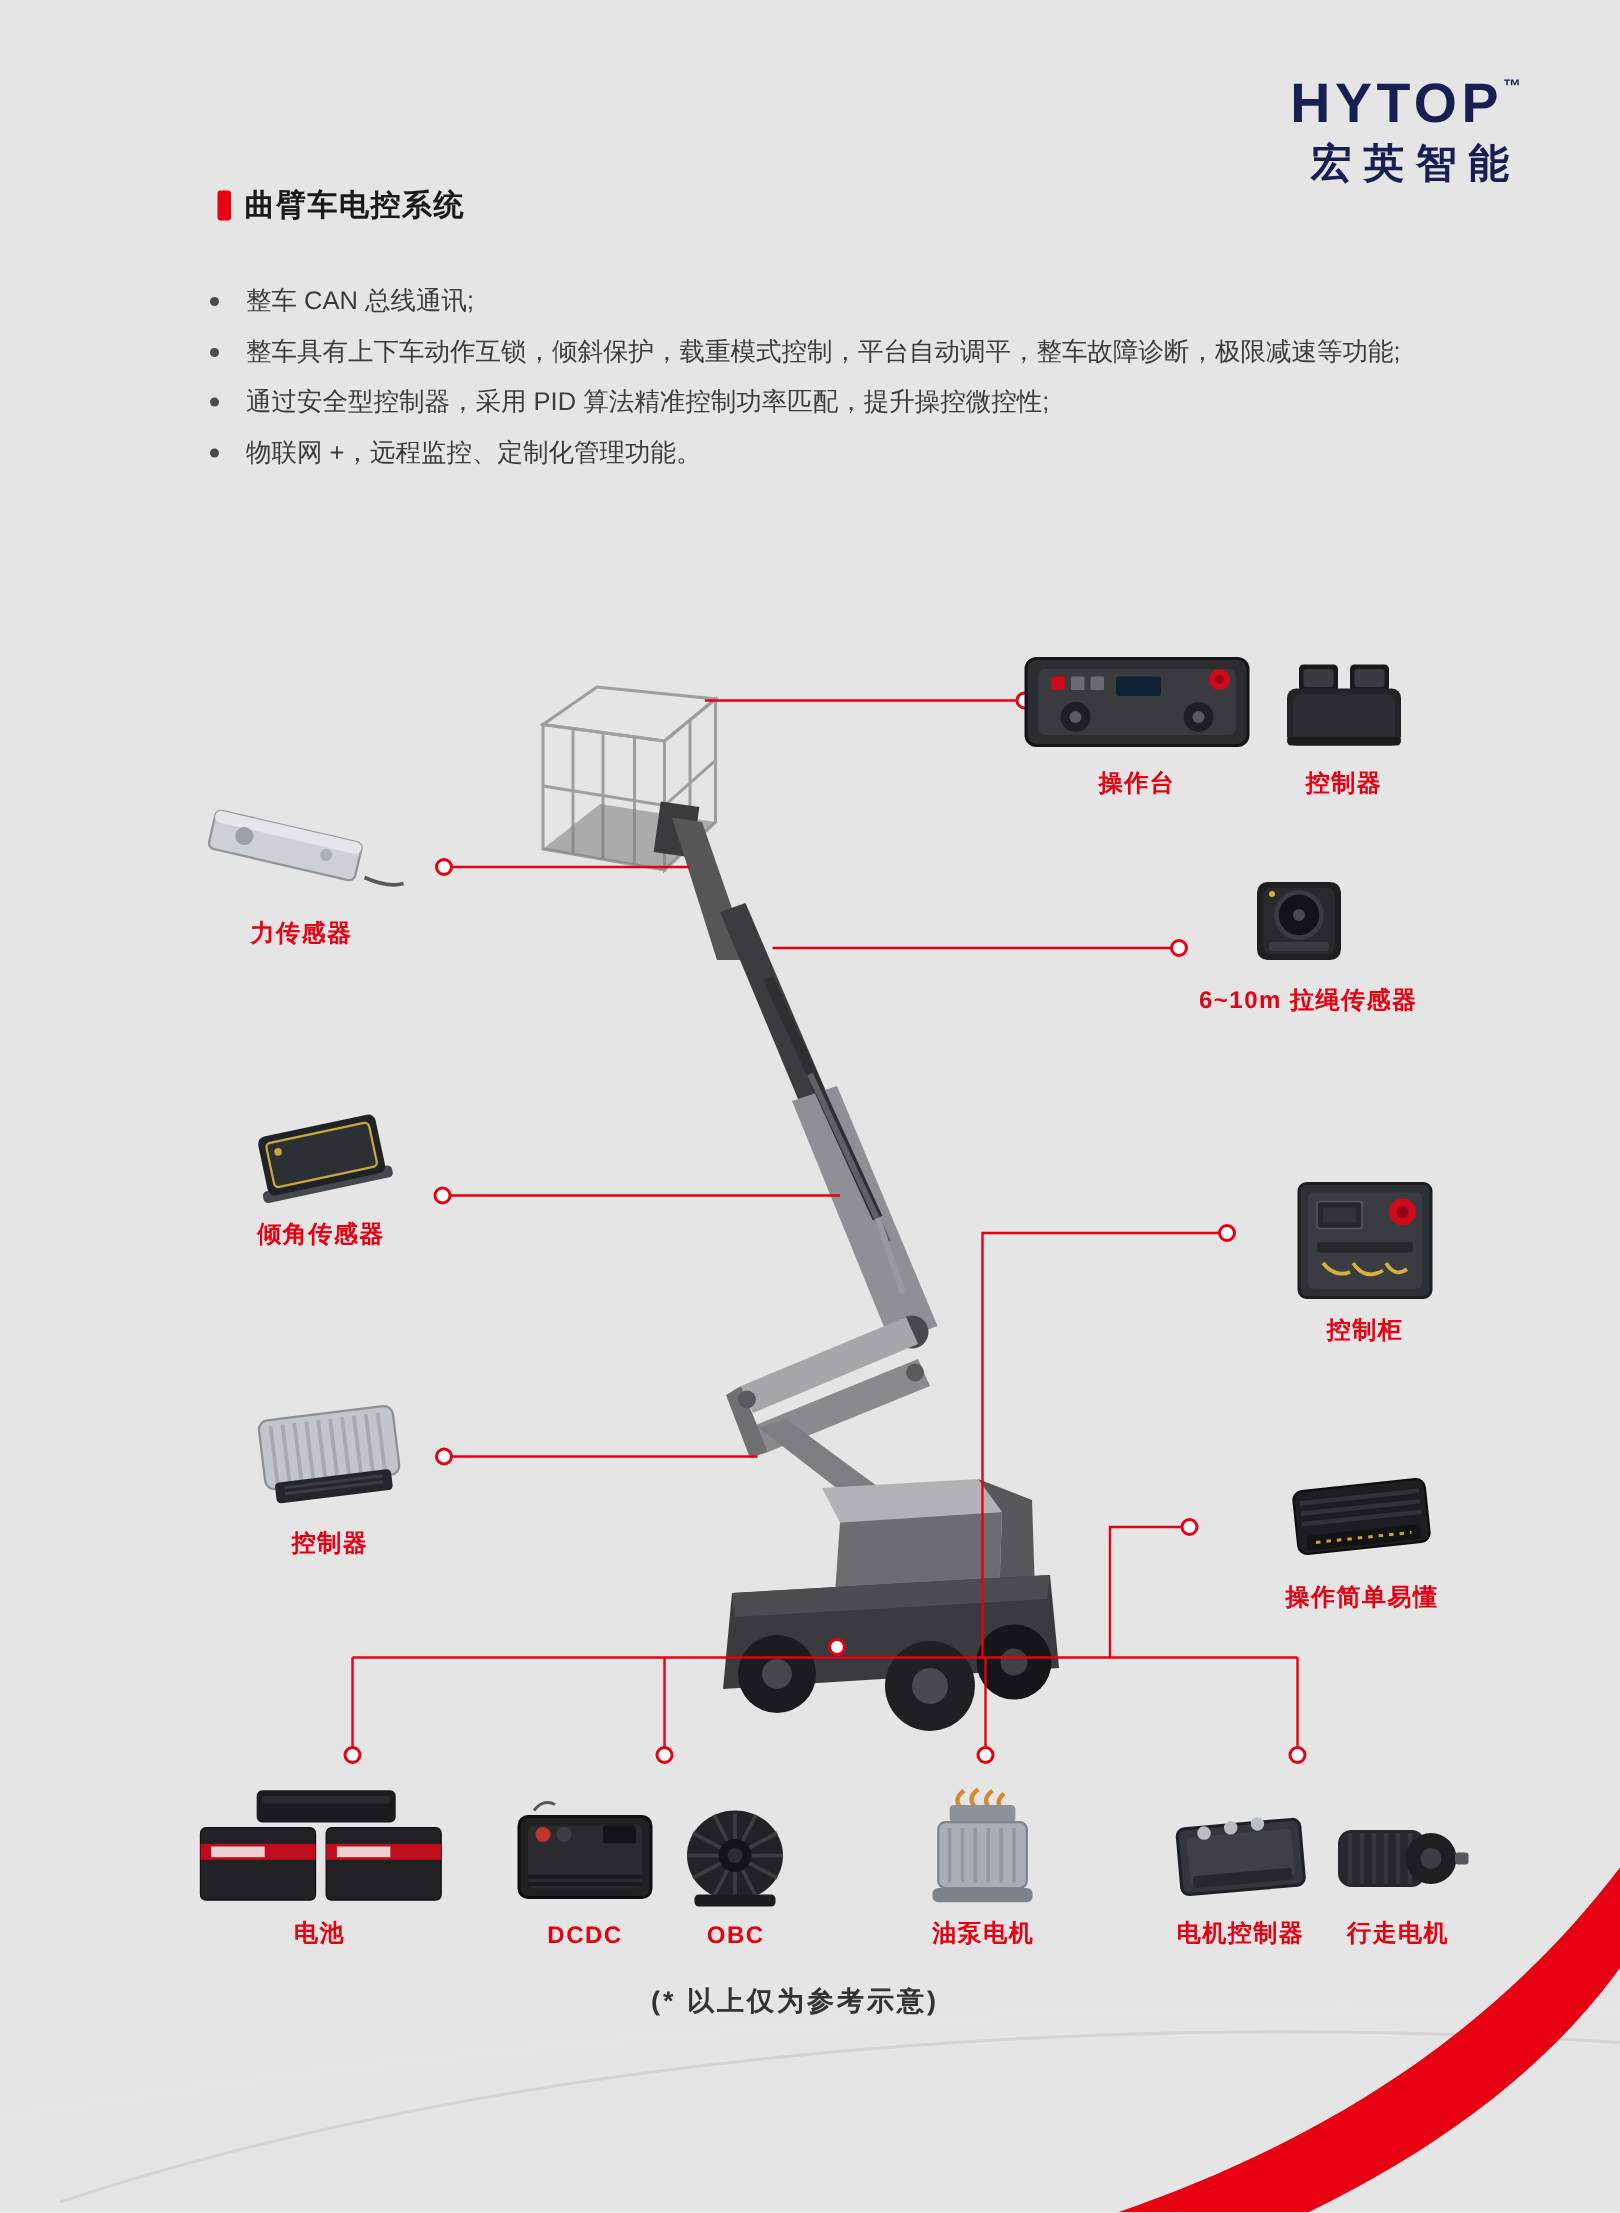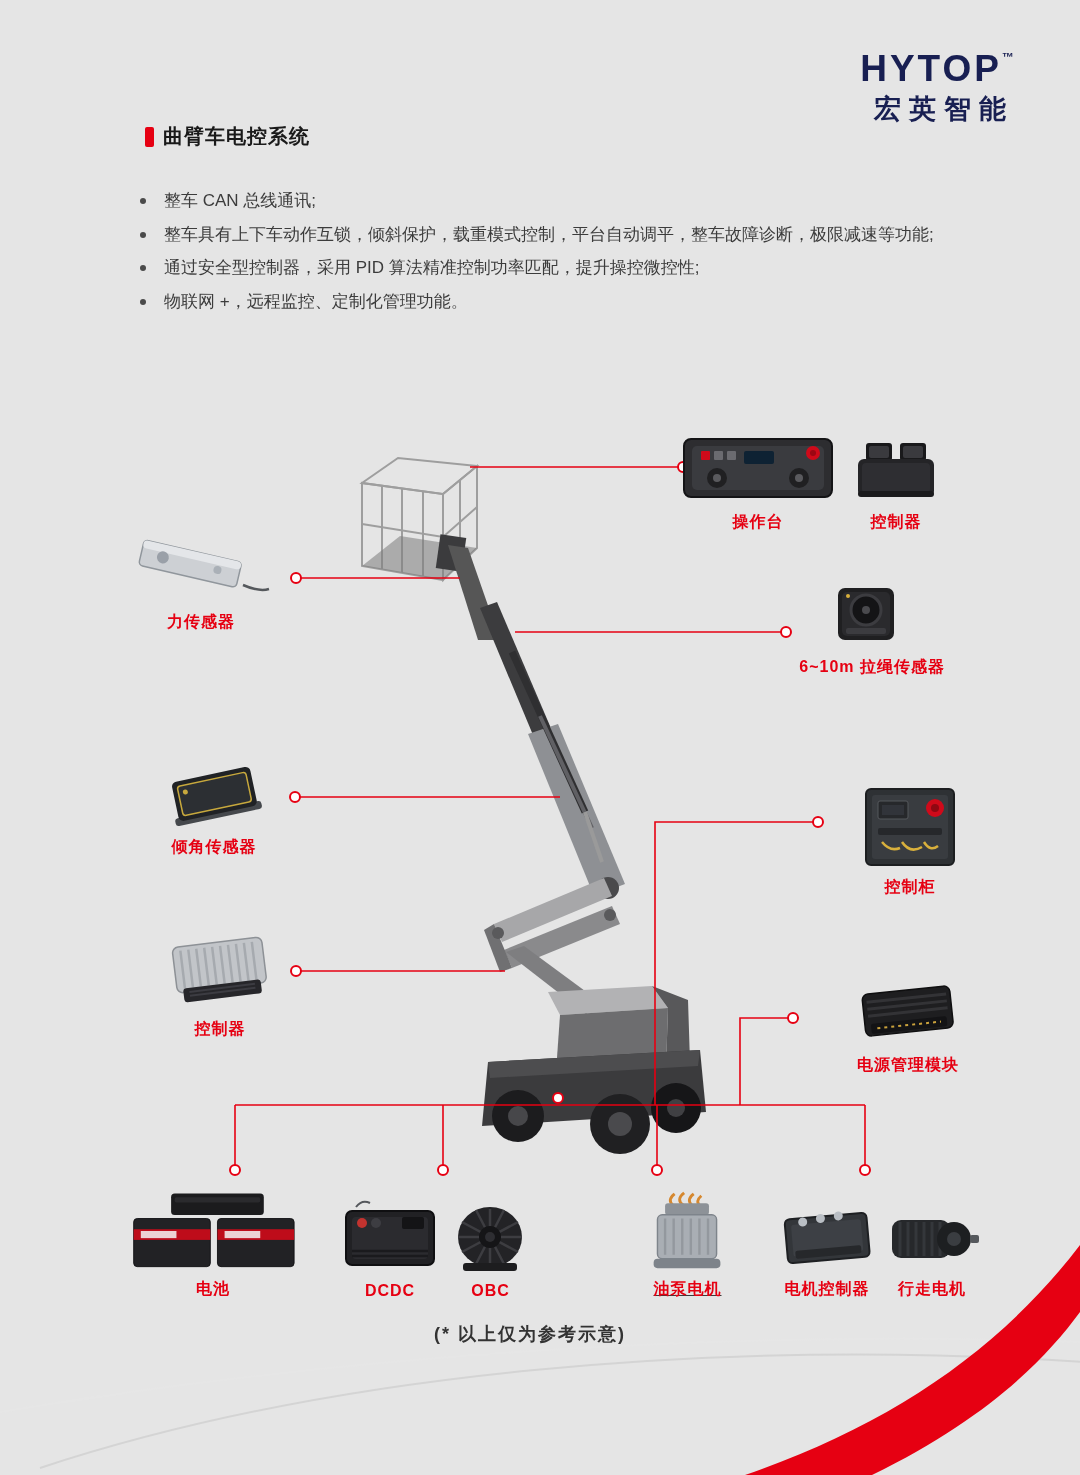--- a/index.html
+++ b/index.html
@@ -189,21 +189,21 @@
         <rect x="24" y="12" width="48" height="44" rx="5" fill="#2a2a2d"></rect>
         <circle cx="48" cy="30" r="15" fill="#141416" stroke="#3c3c40" stroke-width="3"></circle>
         <circle cx="48" cy="30" r="4" fill="#4a4a4e"></circle>
         <rect x="28" y="48" width="40" height="6" rx="2" fill="#3c3c40"></rect>
         <circle cx="30" cy="16" r="2" fill="#d8b03c"></circle>
       </g>
     </svg>
     <div class="label">6~10m 拉绳传感器</div>
   </div>
 
-  <div class="component" style="left:160px; top:748px; width:108px;justify-content:center;">
+  <div class="component" style="left:160px; top:724px; width:108px;justify-content:center;">
     <svg width="108" height="82" viewBox="0 0 108 82">
       <g transform="rotate(-12 54 44)">
         <rect x="10" y="62" width="88" height="8" rx="3" fill="#45484c"></rect>
         <rect x="14" y="26" width="80" height="40" rx="5" fill="#202225"></rect>
         <rect x="19" y="31" width="70" height="30" rx="3" fill="#2c2f33" stroke="#c7a83d" stroke-width="1.5"></rect>
         <circle cx="26" cy="38" r="2.5" fill="#c7a83d"></circle>
       </g>
     </svg>
     <div class="label">倾角传感器</div>
   </div>
@@ -236,21 +236,21 @@
 
   <div class="component" style="left:852px; top:980px; width:112px;">
     <svg width="112" height="68" viewBox="0 0 112 68">
       <g transform="rotate(-6 56 34)">
         <rect x="12" y="10" width="88" height="42" rx="6" fill="#1e1e20" stroke="#0f0f10" stroke-width="1.5"></rect>
         <path d="M16,18 h80 M16,25 h80 M16,32 h80" stroke="#333336" stroke-width="3"></path>
         <rect x="18" y="40" width="76" height="10" rx="2" fill="#131315"></rect>
         <path d="M24,45 h64" stroke="#caa23c" stroke-width="2" stroke-dasharray="3 4"></path>
       </g>
     </svg>
-    <div class="label">电源管理模块</div>
+    <div class="label">操作简单易懂</div>
   </div>
 
   <div class="component" style="left:118px; top:1190px; width:190px; height:110px;">
     <svg width="190" height="92" viewBox="0 0 190 92">
       <rect x="48" y="4" width="104" height="24" rx="4" fill="#1b1b1d"></rect>
       <rect x="52" y="8" width="96" height="6" rx="2" fill="#2a2a2d"></rect>
       <rect x="6" y="32" width="86" height="54" rx="4" fill="#222225" stroke="#101012"></rect>
       <rect x="6" y="44" width="86" height="12" fill="#cf0a1a" opacity="0.9"></rect>
       <rect x="14" y="46" width="40" height="8" fill="#f5f5f5" opacity="0.85"></rect>
       <rect x="100" y="32" width="86" height="54" rx="4" fill="#222225" stroke="#101012"></rect>
@@ -279,21 +279,21 @@
       <g stroke="#3d3d41" stroke-width="2.5" fill="none">
         <path d="M47,12 V68 M19,25 L75,55 M19,55 L75,25 M15,40 H79 M33,13 L61,67 M61,13 L33,67"></path>
       </g>
       <circle cx="47" cy="40" r="11" fill="#151517"></circle>
       <circle cx="47" cy="40" r="5" fill="#2e2e32"></circle>
       <rect x="20" y="66" width="54" height="8" rx="3" fill="#1d1d1f"></rect>
     </svg>
     <div class="label">OBC</div>
   </div>
 
-  <div class="component" style="left:640px; top:1190px; width:95px; height:110px;text-decoration:underline;">
+  <div class="component" style="left:608px; top:1190px; width:95px; height:110px;">
     <svg width="95" height="86" viewBox="0 0 95 86">
       <path d="M34,4 q-8,6 -2,12 M44,3 q-9,7 -1,13 M54,4 q-8,6 -2,12 M62,6 q-7,6 -1,11" stroke="#d6882f" stroke-width="3" fill="none"></path>
       <rect x="24" y="14" width="46" height="12" rx="3" fill="#8d9298"></rect>
       <rect x="16" y="26" width="62" height="46" rx="5" fill="#a9aeb4" stroke="#7e848b" stroke-width="1.5"></rect>
       <path d="M24,30 V68 M33,30 V68 M42,30 V68 M51,30 V68 M60,30 V68 M69,30 V68" stroke="#93989e" stroke-width="2.5"></path>
       <rect x="12" y="72" width="70" height="10" rx="4" fill="#7d838a"></rect>
     </svg>
     <div class="label">油泵电机</div>
   </div>
 

